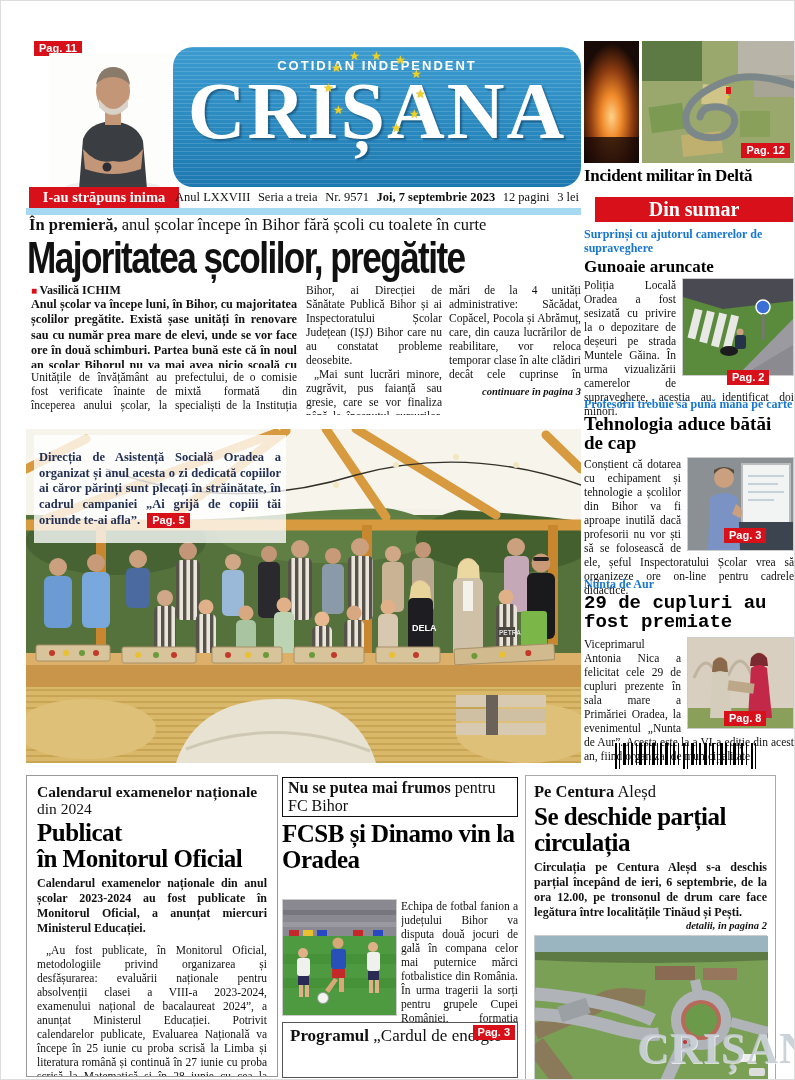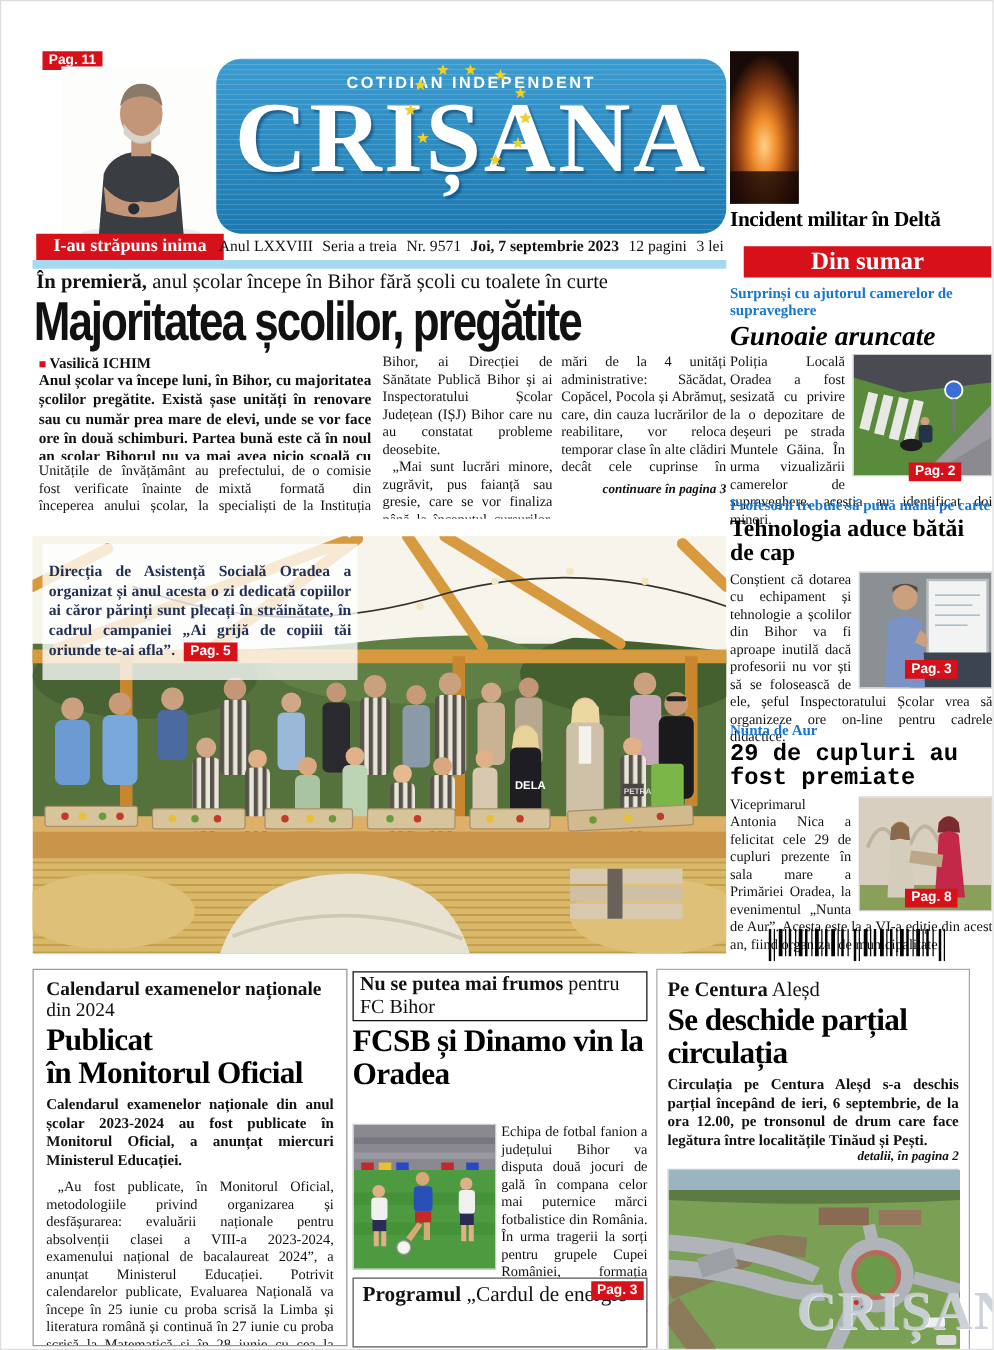--- a/index.html
+++ b/index.html
@@ -97,20 +97,36 @@
             <stop offset="30%" stop-color="#f08a2a"></stop>
         <stop offset="65%" stop-color="#8a3a10"></stop>
             <stop offset="100%" stop-color="#180a06"></stop>
       </radialGradient>
         </defs>
       <rect width="55" height="122" fill="#120a08"></rect>
       <rect width="55" height="122" fill="url(#fg)"></rect>
       <rect y="96" width="55" height="26" fill="rgba(20,8,6,.8)"></rect>
     </svg>
   </div>
+  <div class="abs" style="left:641px;top:40px;width:152px;height:122px;">
+    <svg width="152" height="122" viewBox="0 0 152 122">
+      <rect width="152" height="122" fill="#9aa86e"></rect>
+      <rect x="0" y="0" width="60" height="40" fill="#5d7a44"></rect>
+      <rect x="96" y="0" width="56" height="34" fill="#b8b4a8"></rect>
+      <rect x="112" y="34" width="40" height="22" fill="#a8a496"></rect>
+      <rect x="8" y="64" width="34" height="26" fill="#7c9a52" transform="rotate(-8 25 77)"></rect>
+      <rect x="40" y="92" width="40" height="22" fill="#c0b070" transform="rotate(-6 60 103)"></rect>
+      <rect x="98" y="70" width="30" height="26" fill="#88a05a"></rect>
+      <rect x="60" y="44" width="26" height="20" fill="#d0c488" transform="rotate(5 73 54)"></rect>
+      <path d="M152 44 Q110 30 84 40 Q48 54 44 74 Q42 92 62 96 Q86 100 92 84 Q96 70 78 66 Q60 64 58 76" fill="none" stroke="#7b8788" stroke-width="7" stroke-linecap="round"></path>
+      <rect x="84" y="46" width="5" height="7" fill="#d81818"></rect>
+      <circle cx="86" cy="56" r="1.6" fill="#e8d020"></circle>
+    </svg>
+    <span class="badge" style="position:absolute;right:4px;bottom:5px;">Pag. 12</span>
+  </div>
   <div class="abs headline-serif" style="left:583px;top:166px;width:212px;font-size:17px;letter-spacing:-0.3px;">Incident militar în Deltă</div>
 
   <div class="abs red-banner" style="left:594px;top:196px;width:198px;height:25px;font-size:20px;line-height:25px;">Din sumar</div>
 
   <div class="abs main-kicker" style="left:28px;top:215px;">
     <b>În premieră,</b><span> anul școlar începe în Bihor fără școli cu toalete în curte</span>
   </div>
   <div class="abs main-headline" style="left:26px;top:235px;">Majoritatea școlilor, pregătite</div>
   <div class="abs byline" style="left:30px;top:282px;">Vasilică ICHIM</div>
   <div class="abs boldlead" style="left:30px;top:296px;width:266px;height:71px;overflow:hidden;">Anul școlar va începe luni, în Bihor, cu majoritatea școlilor pregătite. Există șase unități în renovare sau cu număr prea mare de elevi, unde se vor face ore în două schimburi. Partea bună este că în noul an școlar Bihorul nu va mai avea nicio școală cu toalete de tip latrine în curte.</div>
@@ -323,21 +339,21 @@
         </g>
     </svg>
     <div class="caption-box abs" style="left:8px;top:6px;width:242px;">
       <span>Direcția de Asistență Socială Oradea a organizat și anul acesta o zi dedicată copiilor ai căror părinți sunt plecați în străinătate, în cadrul campaniei „Ai grijă de copiii tăi oriunde te-ai afla”.</span>
       <span class="badge" style="margin-left:4px;">Pag. 5</span>
     </div>
   </div>
 
   <div class="abs side-sec" style="left:583px;top:227px;">
     <div class="kicker-blue">Surprinși cu ajutorul camerelor de supraveghere</div>
-    <div class="headline-serif" style="font-size:22px;margin:2px 0 3px;font-style:italic;">Gunoaie aruncate</div>
+    <div class="headline-serif" style="font-size:17px;margin:2px 0 3px;">Gunoaie aruncate</div>
     <div style="overflow:hidden;">
       <span class="side-photo" style="width:110px;height:96px;display:block;"><svg width="110" height="96" viewBox="0 0 110 96">
         <rect width="110" height="96" fill="#5a8a3c"></rect>
         <path d="M0 0 H110 V22 L40 30 L0 18 Z" fill="#4a4a52"></path>
         <path d="M55 96 L110 40 L110 96 Z" fill="#9a9aa0"></path>
         <path d="M0 96 L60 96 L110 66 L110 96Z" fill="#8a8a90"></path>
         <g fill="#e8e8e4">
               <rect x="8" y="30" width="8" height="30" transform="rotate(14 12 45)"></rect>
               <rect x="20" y="32" width="8" height="32" transform="rotate(14 24 48)"></rect>
               <rect x="32" y="34" width="8" height="34" transform="rotate(14 36 51)"></rect>

